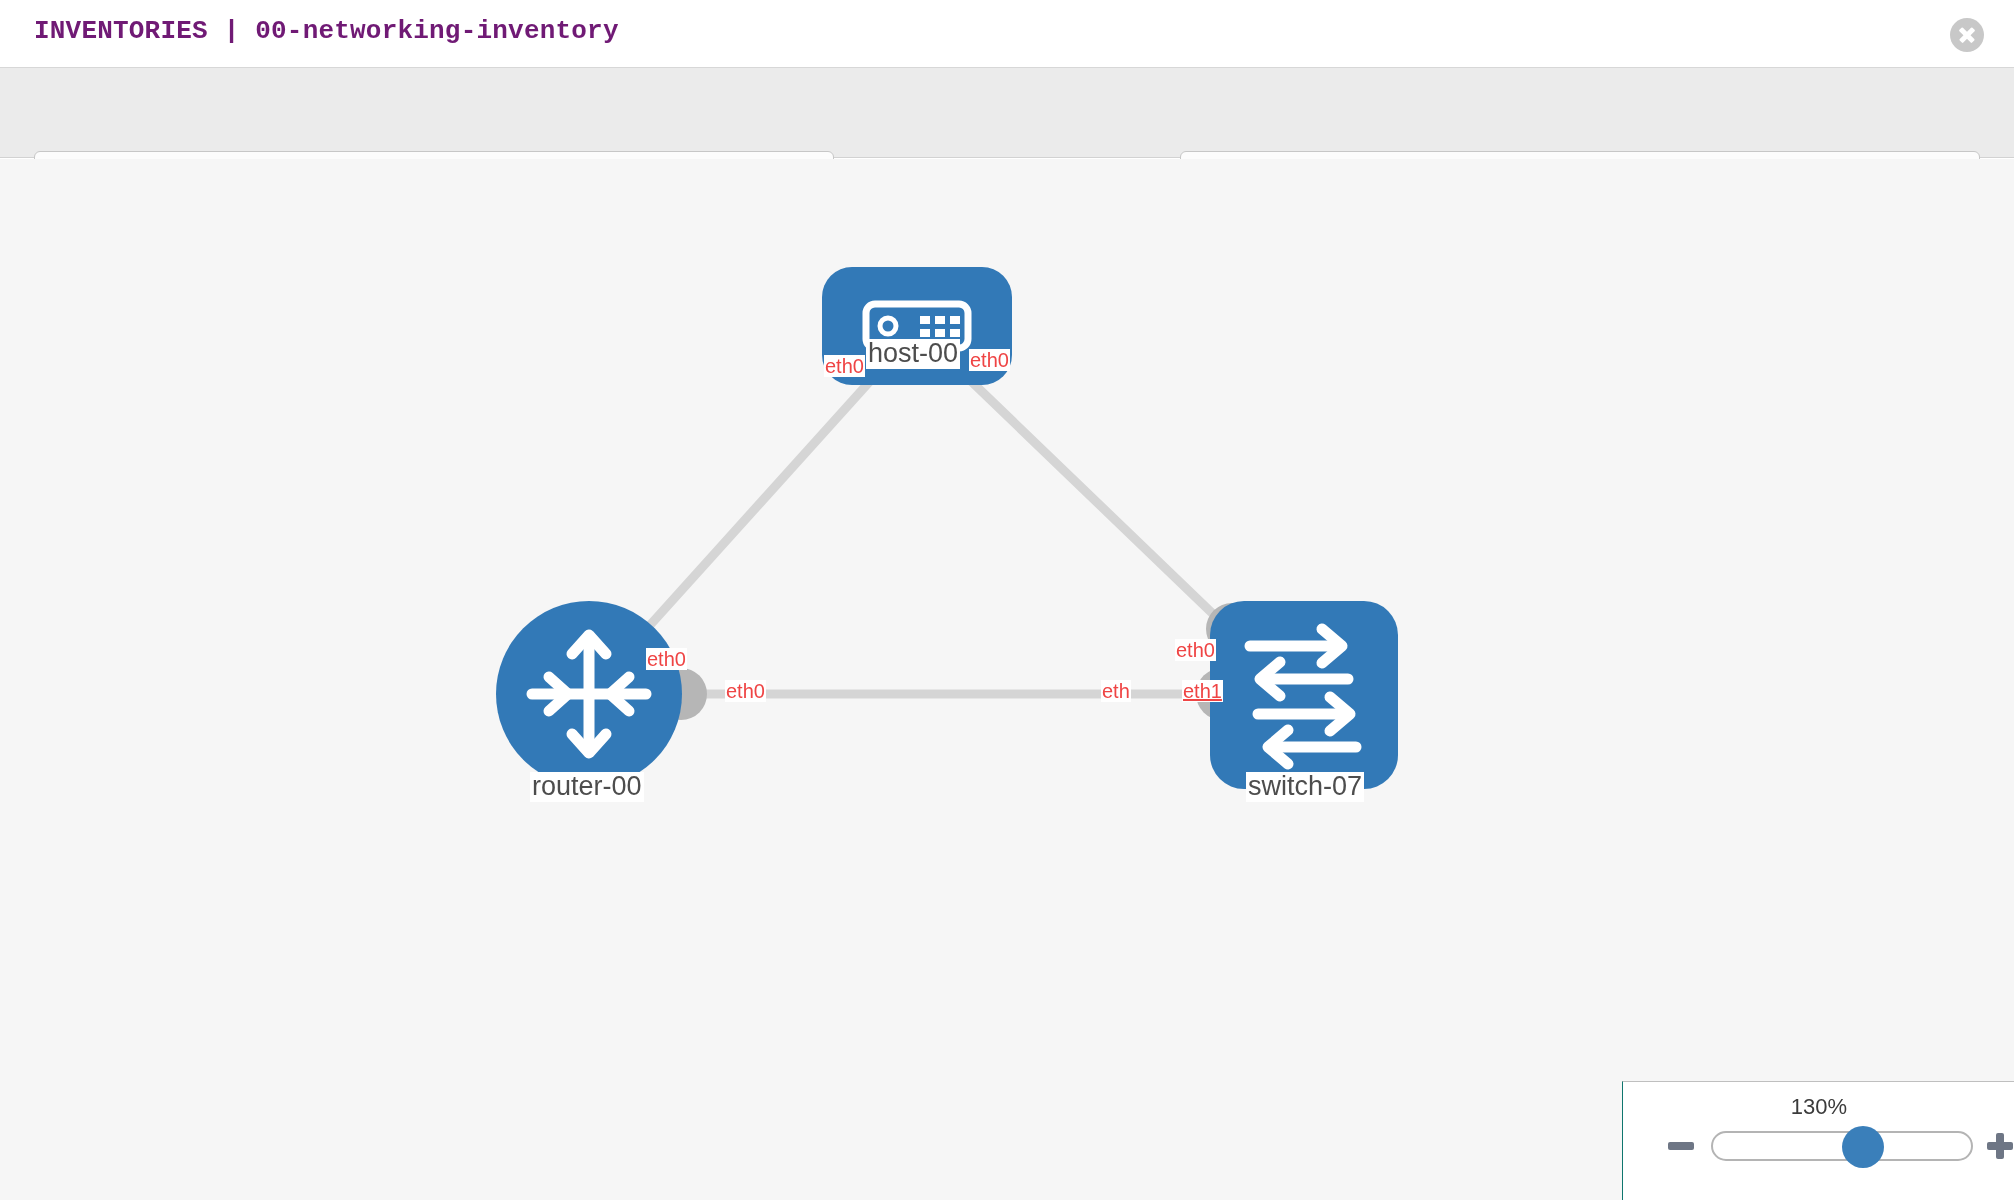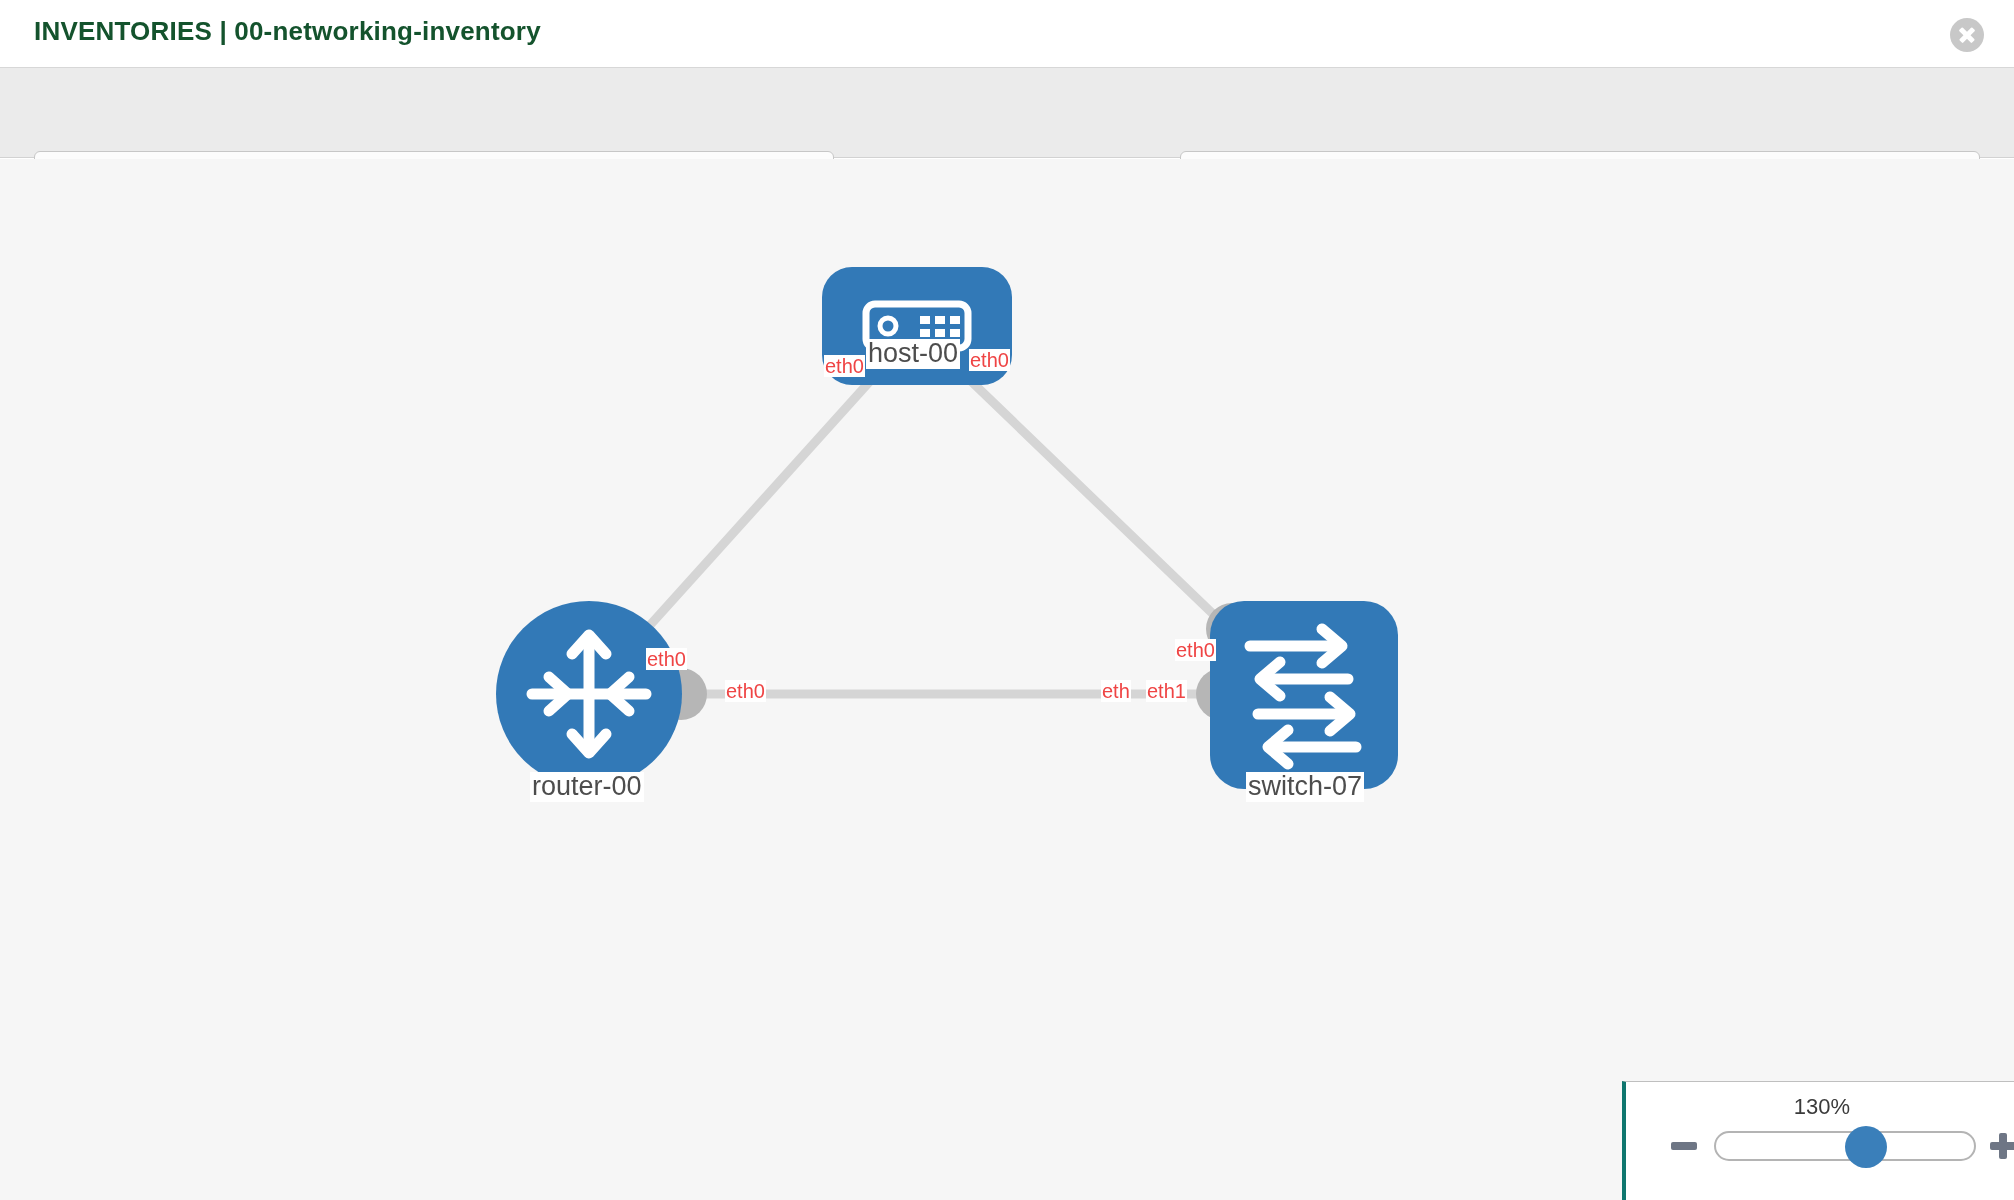--- a/index.html
+++ b/index.html
@@ -25,23 +25,24 @@
     top: 0; left: 0;
     width: 2014px; height: 68px;
     background: #ffffff;
     border-bottom: 1px solid #d7d7d7;
   }
   .header-title {
     position: absolute;
     left: 34px; top: 16px;
     font-size: 26px;
     font-weight: bold;
-    color: #14532d;
+    color: #701a75;
     letter-spacing: 0.2px;
     white-space: nowrap;
+    font-family: Liberation Mono, monospace;
   }
   .close-btn {
     position: absolute;
     right: 30px; top: 18px;
     width: 34px; height: 34px;
     border-radius: 50%;
     background: #c8c8c8;
     cursor: pointer;
   }
   .close-btn .bar {
@@ -148,21 +149,21 @@
     line-height: 1.1;
   }
 
   
   .zoom-panel {
     position: absolute;
     left: 1622px; top: 1081px;
     width: 392px; height: 119px;
     background: #ffffff;
     border-top: 1px solid #bfbfbf;
-    border-left: 4px solid #0f766e;
+    border-left: 1px solid #0f766e;
   }
   .zoom-value {
     position: absolute;
     top: 12px; left: 0;
     width: 392px;
     text-align: center;
     font-size: 22px;
     color: #3b3b3b;
   }
   .zoom-minus {
@@ -312,21 +313,21 @@
     <div class="node-label" style="left:1246px; top:613px;">switch-07</div>
 
     <div class="iface-label" style="left:824px; top:196px;">eth0</div>
     <div class="iface-label" style="left:969px; top:190px;">eth0</div>
 
     <div class="iface-label" style="left:646px; top:489px;">eth0</div>
     <div class="iface-label" style="left:725px; top:521px;">eth0</div>
 
     <div class="iface-label" style="left:1175px; top:480px;">eth0</div>
     <div class="iface-label" style="left:1101px; top:521px;">eth</div>
-    <div class="iface-label" style="left:1146px; top:521px;">eth1</div>
+    <div class="iface-label" style="left:1182px; top:521px;text-decoration:underline;">eth1</div>
 
     <div class="zoom-panel" style="left:1622px; top:922px;">
       <div class="zoom-value">130%</div>
       <div class="zoom-minus"></div>
       <div class="zoom-track">
         <div class="zoom-thumb"></div>
       </div>
       <div class="zoom-plus">
         <span class="pb h"></span>
         <span class="pb v"></span>

